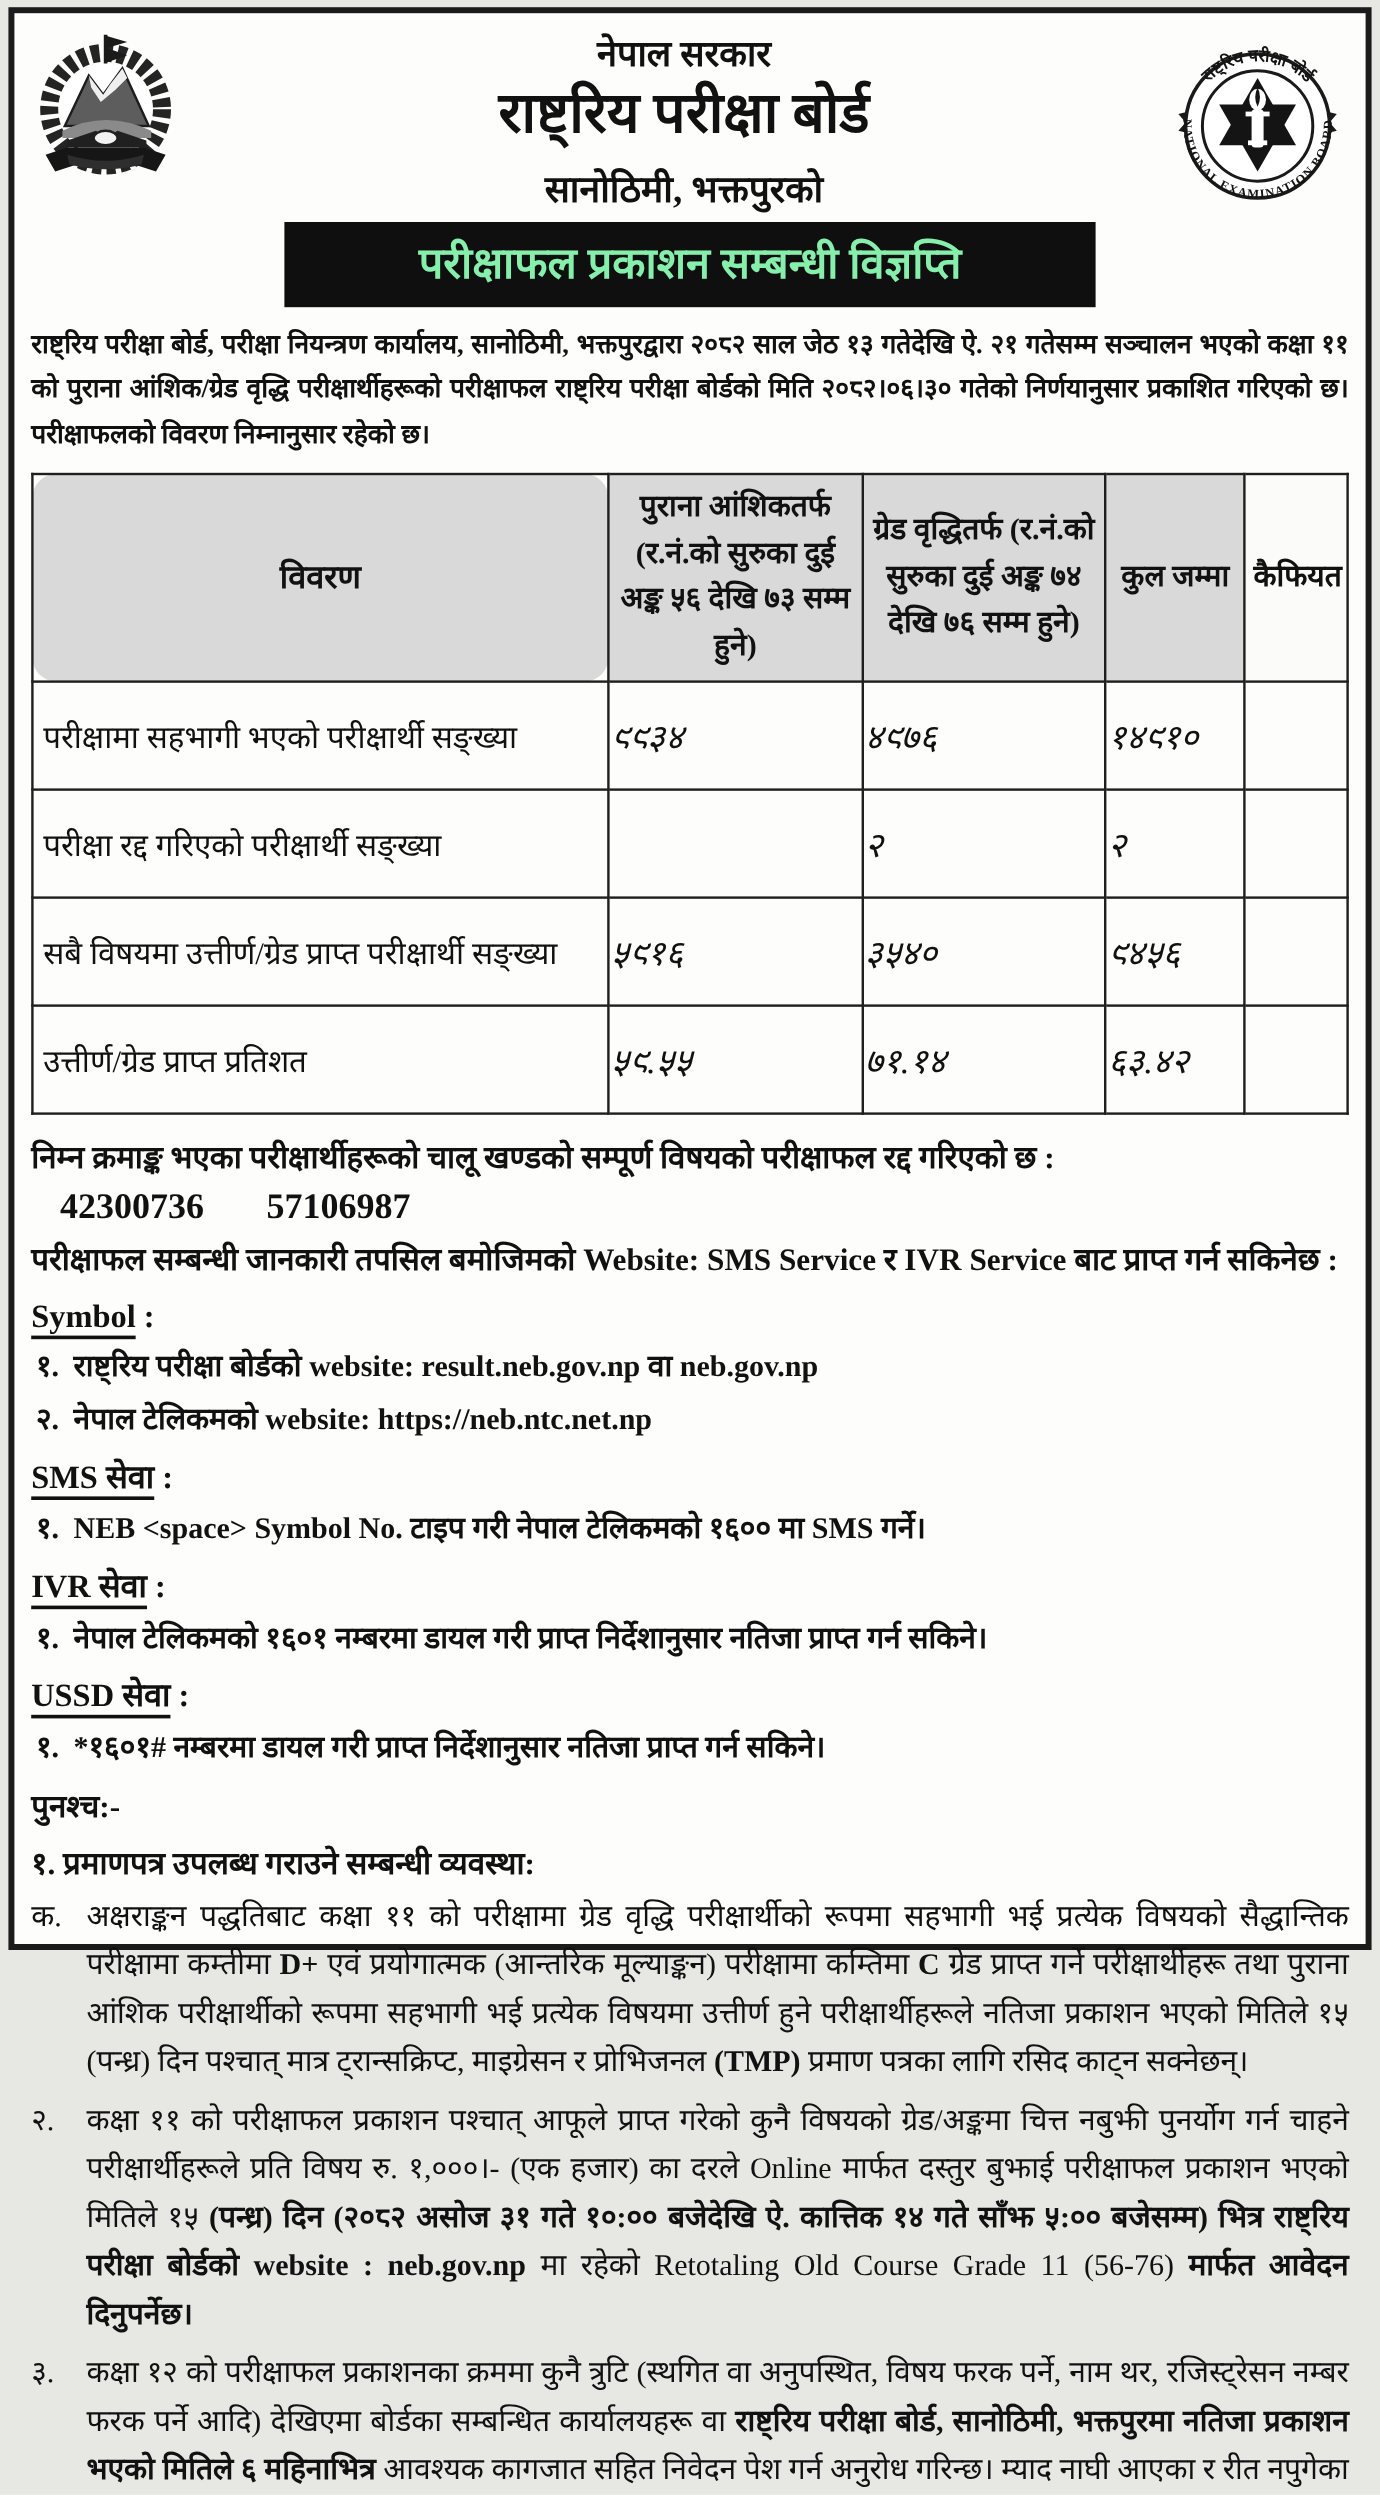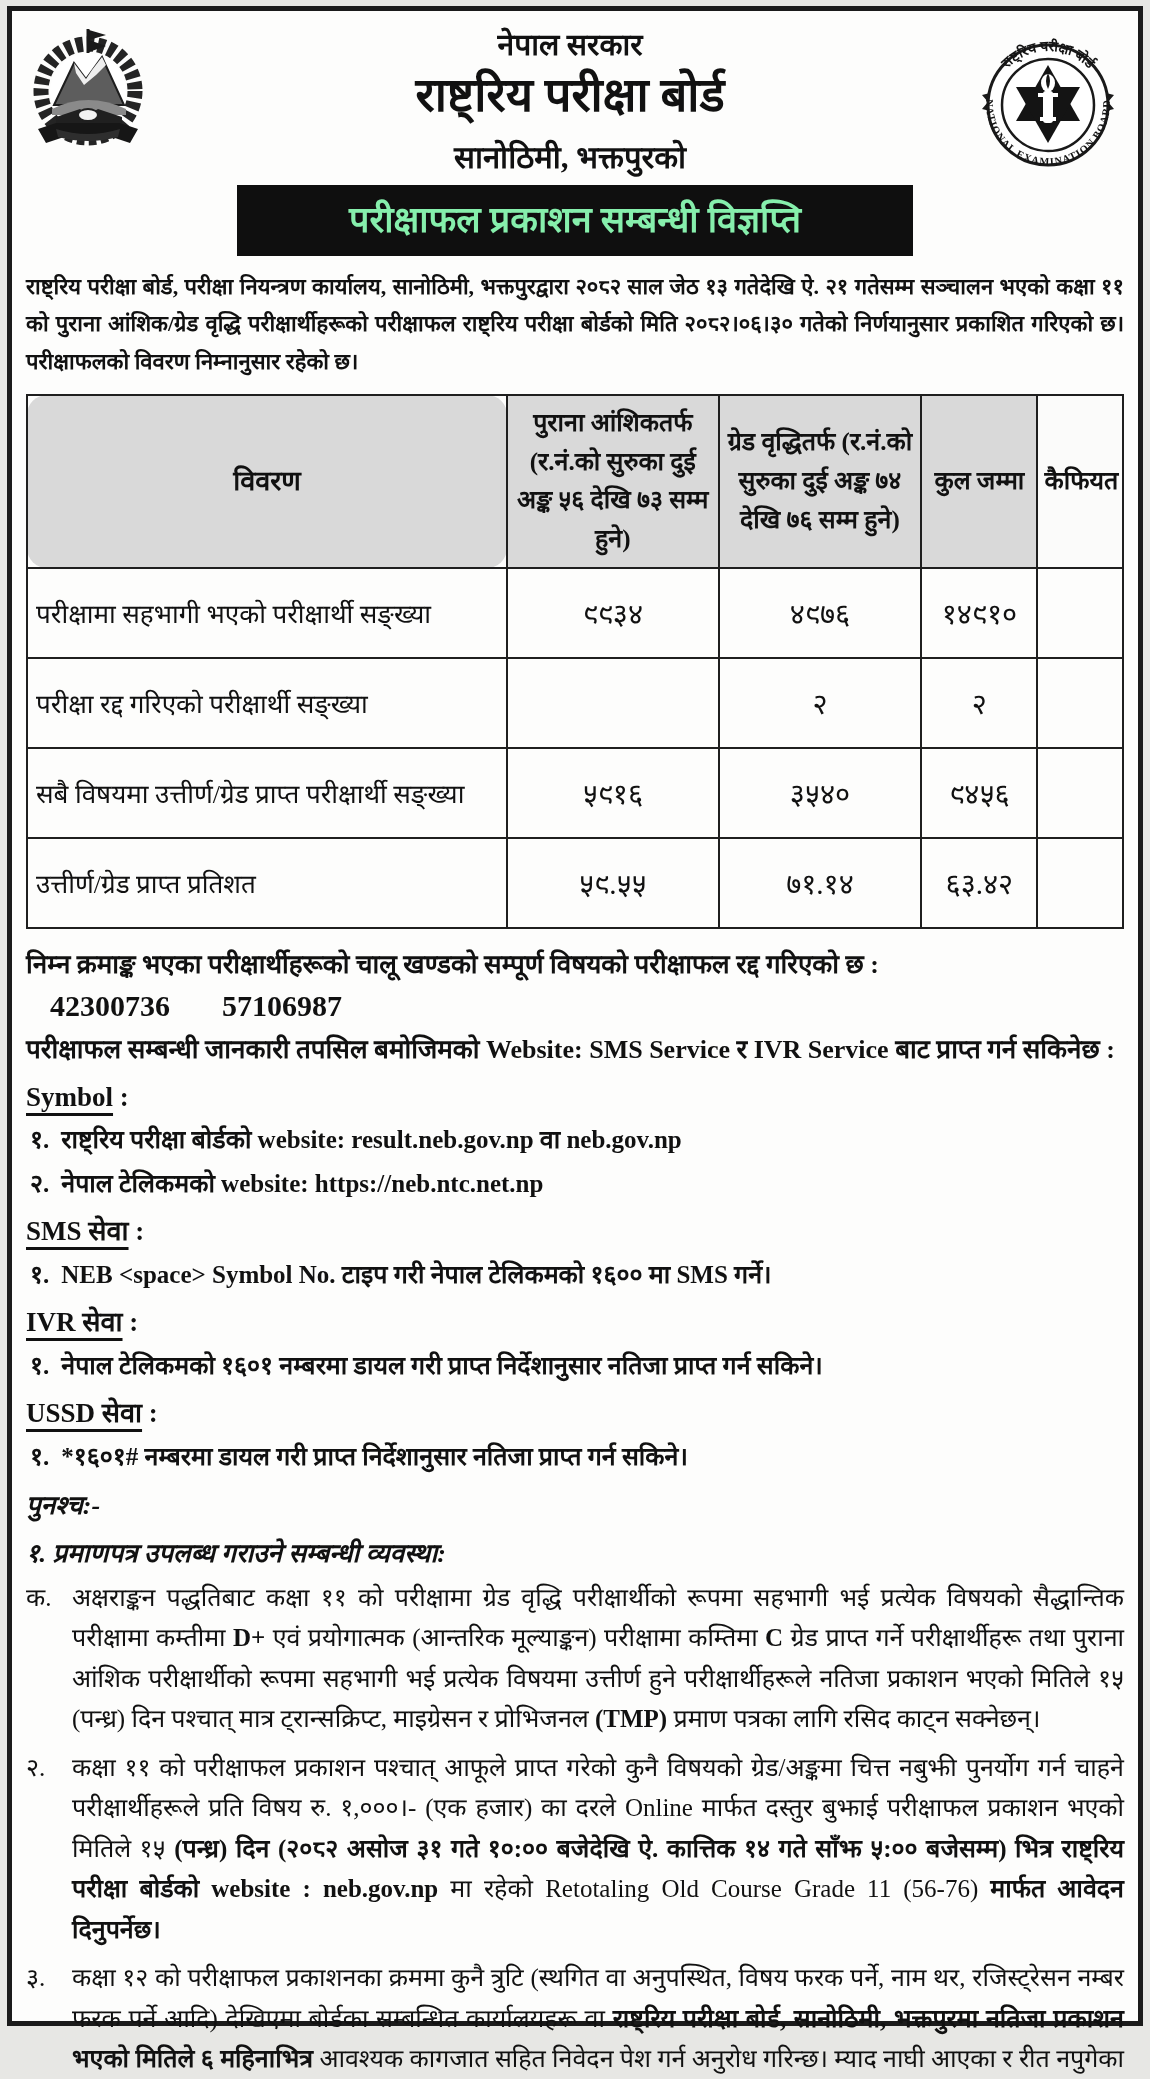--- a/index.html
+++ b/index.html
@@ -5,21 +5,21 @@
   html,body{margin:0;padding:0;}
   body{
     width:1150px;height:2079px;
     background:#e7e7e4;
     font-family:"Liberation Serif",serif;
     color:#111;
     position:relative;
     overflow:hidden;
   }
   .page{
-    position:absolute;left:7px;top:6px;width:1136px;height:2020px;
+    position:absolute;left:7px;top:6px;width:1136px;height:1619px;
     box-sizing:border-box;
     border:5px solid #1b1b1b;
     background:#fdfdfc;
     padding:8px 14px 0 14px;
   }
   
   .header{display:flex;align-items:flex-start;}
   .emblem-box{width:140px;flex:none;padding-top:6px;}
   .seal-box{width:150px;flex:none;padding-top:2px;}
   .head-center{flex:1;text-align:center;}
@@ -38,32 +38,32 @@
   
   table.results{width:100%;border-collapse:collapse;margin-top:14px;table-layout:fixed;}
   table.results th,table.results td{border:2px solid #1f1f1f;box-sizing:border-box;}
   table.results th{
     background:#d9d9d9;font-size:25px;font-weight:bold;
     padding:8px 6px;line-height:1.55;text-align:center;vertical-align:middle;
   }
   table.results th.desc{font-size:27px;border-radius:20px;}
   table.results th.remarks{background:#fbfbfa;}
   td.lbl{font-size:26px;font-weight:400;text-align:left;padding:26px 8px;}
-  td.num{font-size:29px;text-align:center;vertical-align:middle;}
+  td.num{font-size:29px;vertical-align:middle;font-style:italic;}
   
   .cancel-lead{font-size:26px;font-weight:bold;margin-top:16px;}
   .cancel-nums{display:flex;gap:52px;font-size:30px;font-weight:bold;margin:8px 0 4px 24px;}
   .info-line{font-size:26px;font-weight:bold;line-height:1.65;text-align:justify;margin-top:6px;}
   
   .svc-head{font-size:27px;font-weight:bold;margin-top:10px;}
   .svc-head .u{text-decoration:underline;text-decoration-thickness:3px;text-underline-offset:7px;}
   .svc-item{display:flex;gap:12px;font-size:25px;font-weight:bold;margin:9px 0 0 4px;line-height:1.4;}
   .svc-item .n{flex:none;}
   
-  .ps-head{font-size:26px;font-weight:bold;margin-top:12px;font-style:italic;}
+  .ps-head{font-size:26px;font-weight:bold;margin-top:12px;}
   .note{display:flex;font-size:25px;font-weight:400;line-height:1.62;margin-top:8px;text-align:justify;}
   .note .n{width:46px;flex:none;font-weight:400;}
   .note .t{flex:1;}
   .note .b{font-weight:bold;}
   .note .lat{font-family:"Liberation Serif",serif;}
 </style>
 </head>
 <body>
 
 <div class="page">

